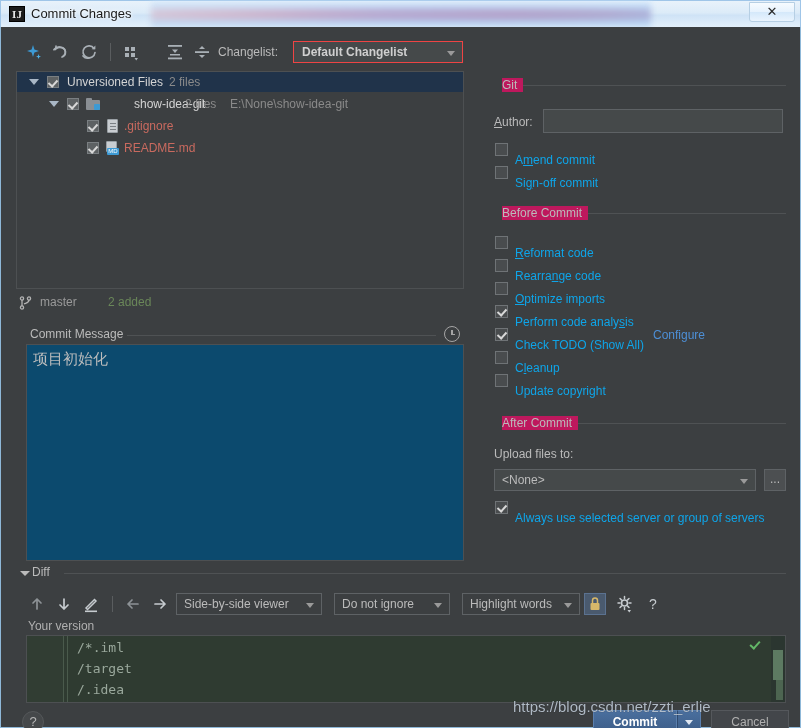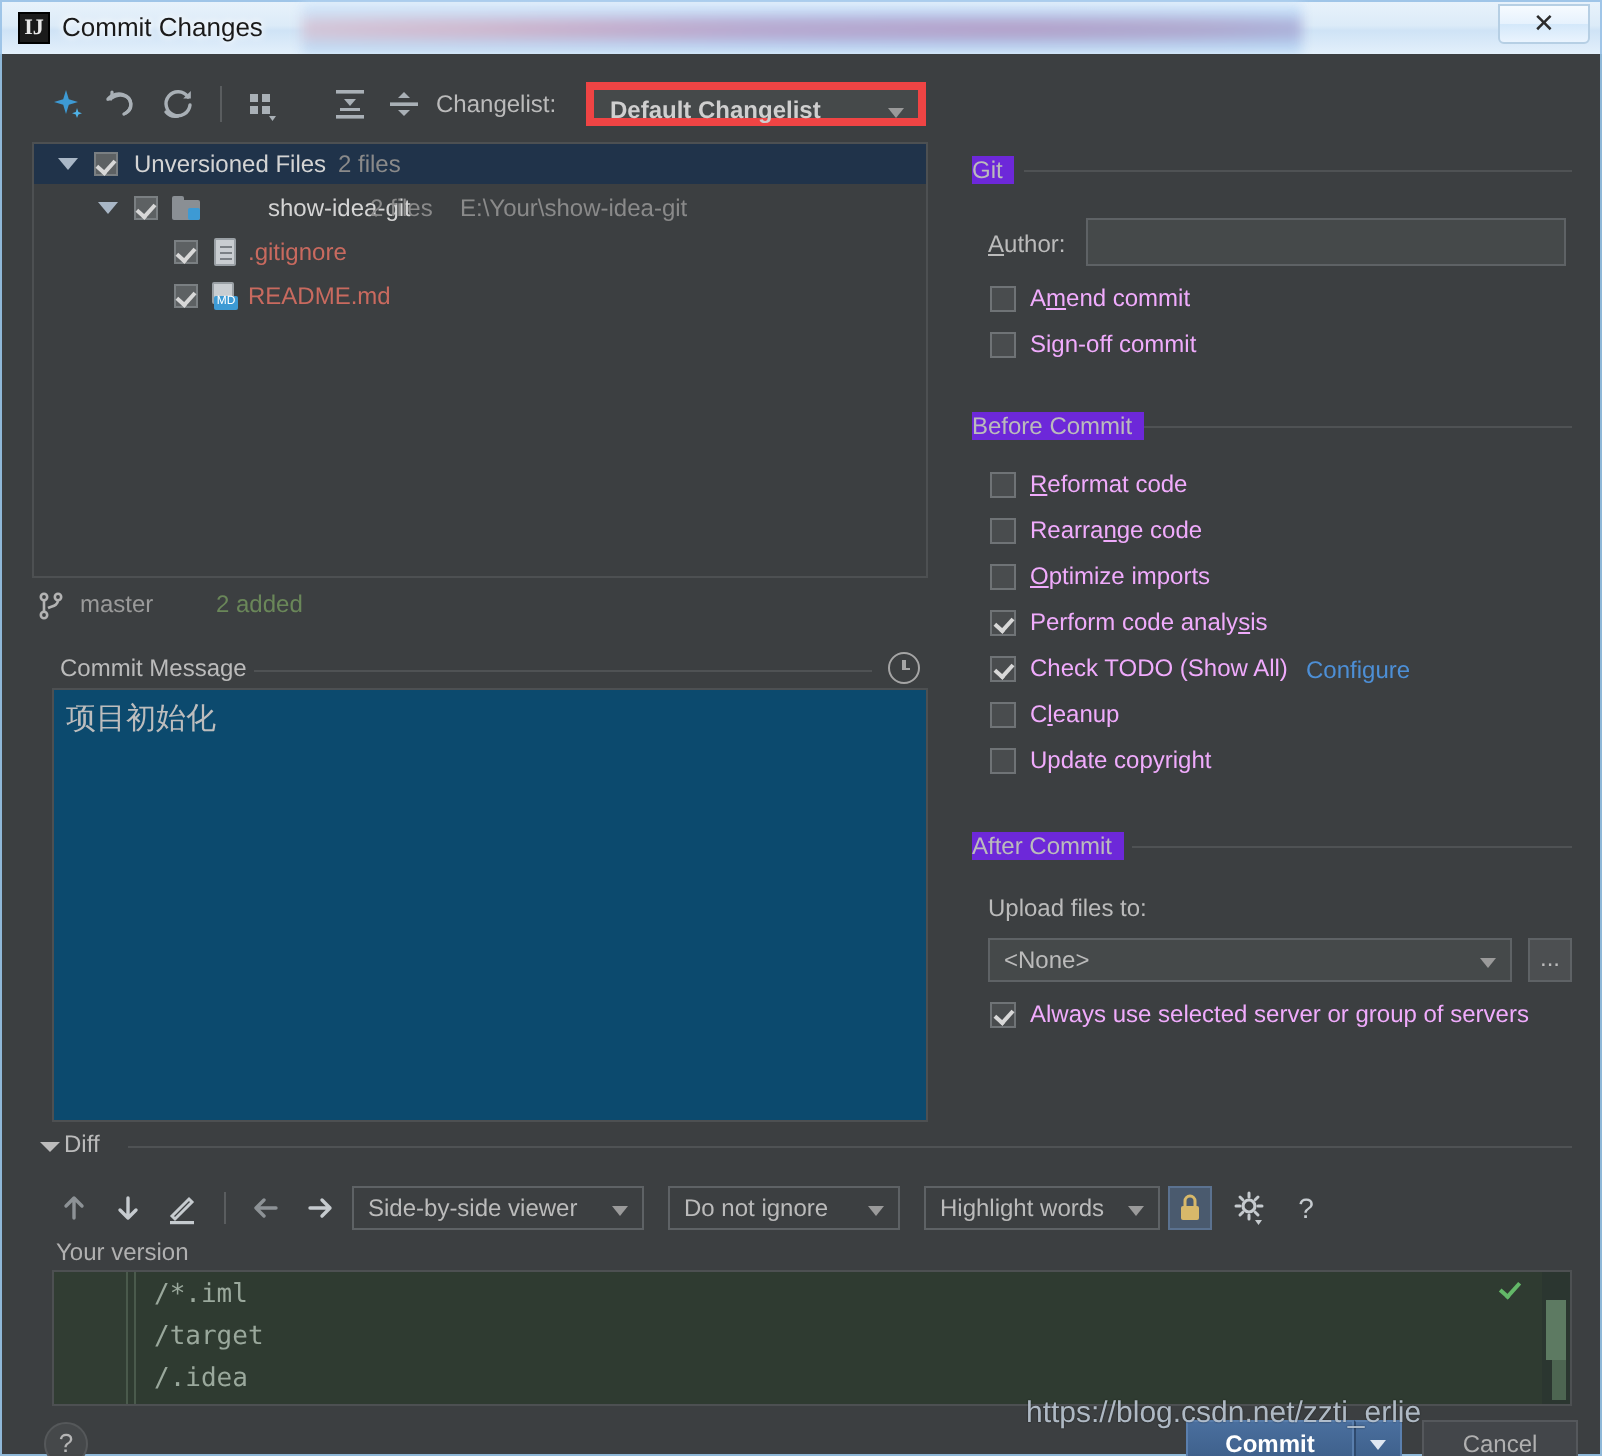--- a/index.html
+++ b/index.html
@@ -130,21 +130,21 @@
     left: 202px; top: 6px;
     font-size: 12px;
     color: #bbbbbb;
     white-space: nowrap;
   }
   #changelist-combo {
     position: absolute;
     left: 277px; top: 2px;
     width: 170px; height: 22px;
     background: #45494a;
-    border: 4px solid #ef4444;
+    border: 1px solid #ef4444;
     box-sizing: border-box;
   }
   #changelist-value {
     position: absolute;
     left: 8px; top: 3px;
     font-size: 12px;
     font-weight: bold;
     color: #cfcfcf;
     white-space: nowrap;
   }
@@ -328,23 +328,23 @@
     font-family: "DejaVu Sans", sans-serif;
     white-space: pre-wrap;
   }
 
   
   .group-header {
     position: absolute;
     height: 14px;
   }
   .group-label {
-    position: absolute; left: 0; top: 0;
+    position: absolute; left: 16px; top: 0;
     font-size: 12px; color: #bbbbbb;
-    background: #6d28d9;
+    background: #be185d;
     padding-right: 6px;
     white-space: nowrap;
   }
   .group-rule {
     position: absolute; top: 7px; height: 1px; background: #4f5254;
   }
   .rcb {
     position: absolute;
     height: 18px;
     white-space: nowrap;
@@ -359,22 +359,22 @@
   .rcb .box.checked::after {
     content: "";
     position: absolute;
     left: 3px; top: 1px;
     width: 4px; height: 7px;
     border: solid #d8d8d8;
     border-width: 0 2px 2px 0;
     transform: rotate(42deg);
   }
   .rcb .txt {
-    position: absolute; left: 20px; top: 1px;
-    font-size: 12px; color: #f0abfc;
+    position: absolute; left: 20px; top: 12px;
+    font-size: 12px; color: #0ea5e9;
   }
   .rcb .txt u { text-decoration: underline; }
 
   #author-label { position: absolute; left: 486px; top: 84px; font-size: 12px; color: #bbbbbb; }
   #author-label u { text-decoration: underline; }
   #author-input {
     position: absolute;
     left: 535px; top: 78px;
     width: 240px; height: 24px;
     background: #45494a;
@@ -682,21 +682,21 @@
         <div class="tree-row" style="top:22px;">
           <div class="tri" style="left:32px;"></div>
           <div class="cbx checked" style="left:50px;"></div>
           <div class="ico-folder" style="left:69px;">
             <div class="ftab"></div>
               <div class="fbody"></div>
               <div class="fdot"></div>
           </div>
           <div class="tlabel twhite" style="left:89px;margin-left:28px;">show-idea-git</div>
           <div class="tlabel tdim" style="left:168px;">2 files</div>
-          <div class="tlabel tdim" style="left:213px;">E:\Your\show-idea-git</div>
+          <div class="tlabel tdim" style="left:213px;">E:\None\show-idea-git</div>
         </div>
 
         <div class="tree-row" style="top:66px;">
           <div class="cbx checked" style="left:70px;"></div>
           <div class="ico-md" style="left:89px;">
             <div class="mdpage"></div>
             <div class="mdbadge">MD</div>
           </div>
           <div class="tlabel tfile" style="left:107px;">README.md</div>
         </div>

